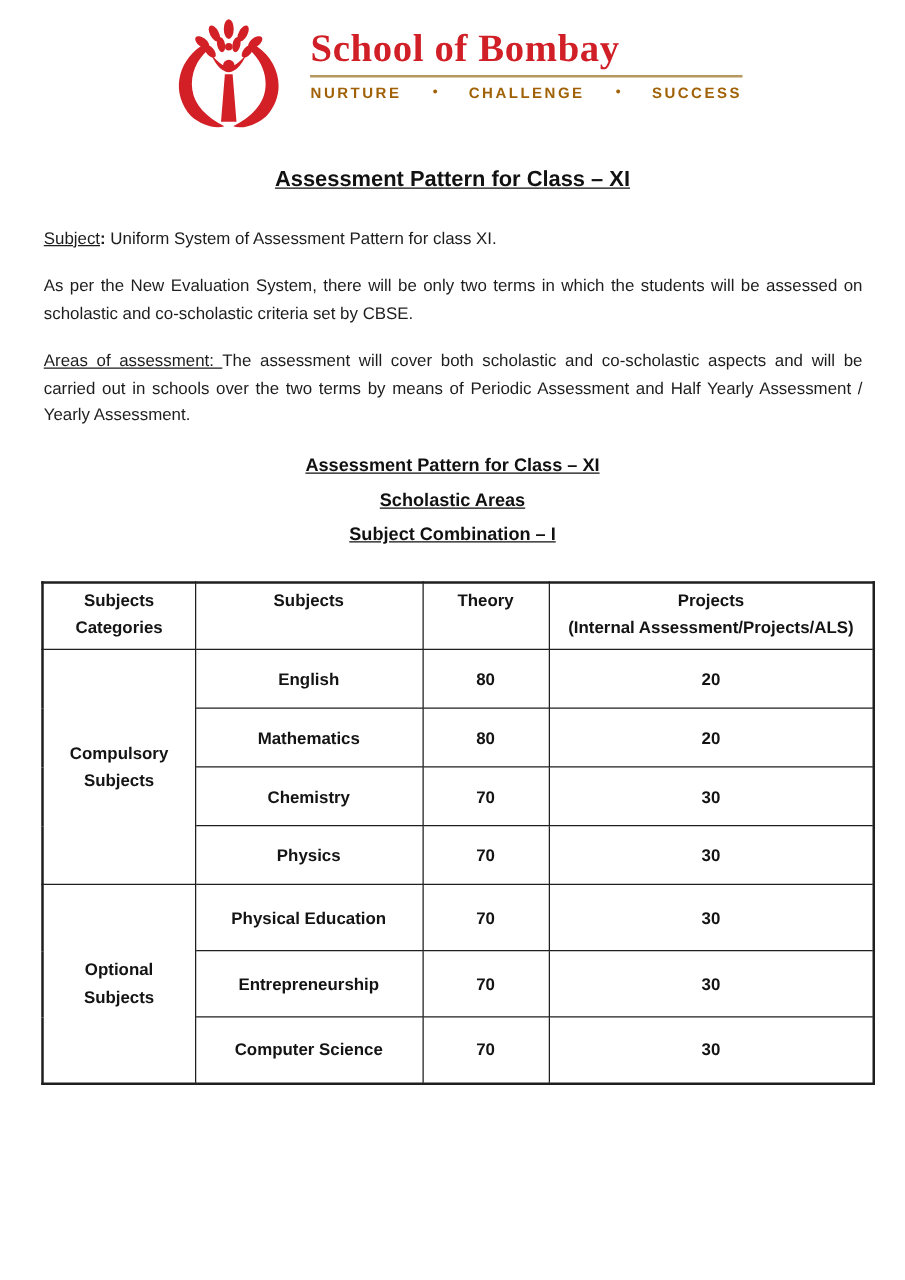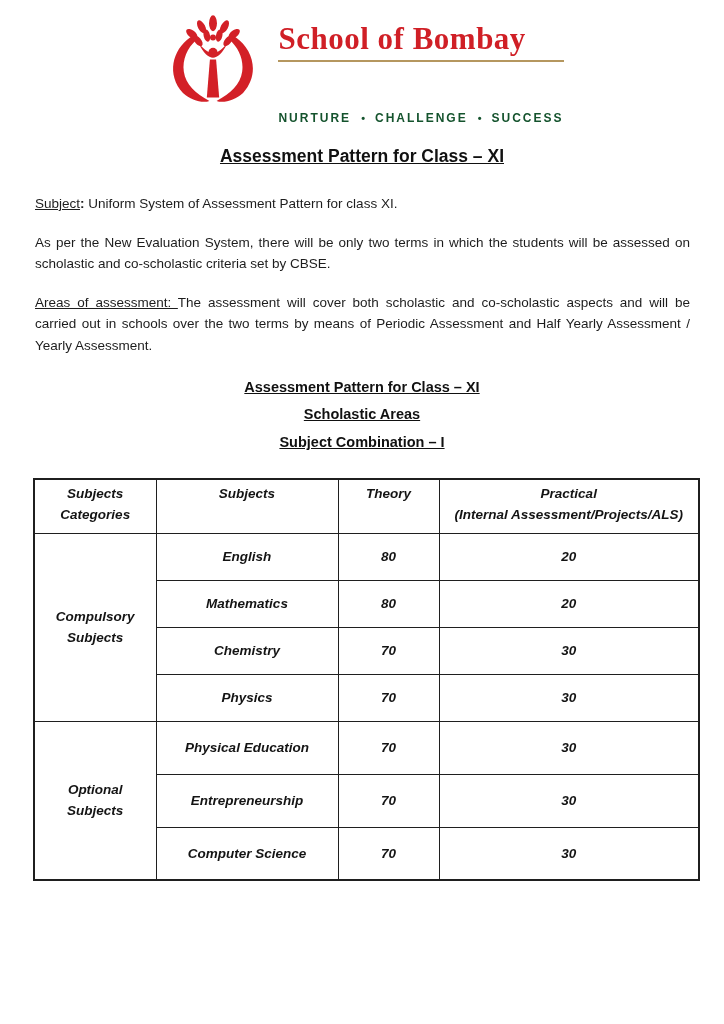--- a/index.html
+++ b/index.html
@@ -22,22 +22,22 @@
   .logo-line1 {
     font-family: "Liberation Serif", serif; font-weight: 700;
     font-size: 30px; line-height: 1.05; color: #171717; letter-spacing: 0.5px;
   }
   .logo-line2 {
     font-family: "Liberation Serif", serif; font-weight: 700;
     font-size: 31px; line-height: 1.08; color: #d01f26; letter-spacing: 0.5px;
   }
   .gold-rule { border: none; border-top: 2px solid #b5975f; margin: 5px 0 5px 0; }
   .tagline {
-    font-size: 12px; font-weight: 700; color: #14532d;
-    letter-spacing: 2px; display: flex; align-items: center; gap: 10px; margin-top: 44px;
+    font-size: 12px; font-weight: 700; color: #a16207;
+    letter-spacing: 2px; display: flex; align-items: center; gap: 25px;
   }
   .tagline .dot { font-size: 11px; letter-spacing: 0; }
 
   
   .doc-title { text-align: center; margin-top: 16px; }
   .doc-title div {
     font-size: 17.5px; font-weight: 700; text-decoration: underline;
     line-height: 1.8; color: #111;
   }
 
@@ -55,21 +55,20 @@
   .section-heads div {
     font-size: 14.5px; font-weight: 700; text-decoration: underline;
     line-height: 1.9; color: #111;
   }
 
   
   table.marks {
     border-collapse: collapse; table-layout: fixed;
     margin: 22px 0 0 33px; width: 665px;
     border: 2px solid #1f1f1f;
-    font-style: italic;
   }
   table.marks col.c1 { width: 122px; }
   table.marks col.c2 { width: 182px; }
   table.marks col.c3 { width: 101px; }
   table.marks col.c4 { width: 260px; }
   table.marks th, table.marks td {
     border: 1px solid #1f1f1f;
     font-size: 13.5px; font-weight: 700; color: #141414;
     text-align: center; padding: 4px 6px;
   }
@@ -153,21 +152,21 @@
       </colgroup>
     <tbody>
         <tr>
       <th>
         <div>Subjects</div>
         <div>Categories</div>
       </th>
       <th>Subjects</th>
       <th>Theory</th>
       <th>
-        <div>Practical</div>
+        <div>Projects</div>
         <div>(Internal Assessment/Projects/ALS)</div>
       </th>
     </tr>
     <tr class="row-c">
       <td class="cat" rowspan="4">
         <div>Compulsory</div>
         <div>Subjects</div>
       </td>
       <td>English</td>
       <td>80</td>

